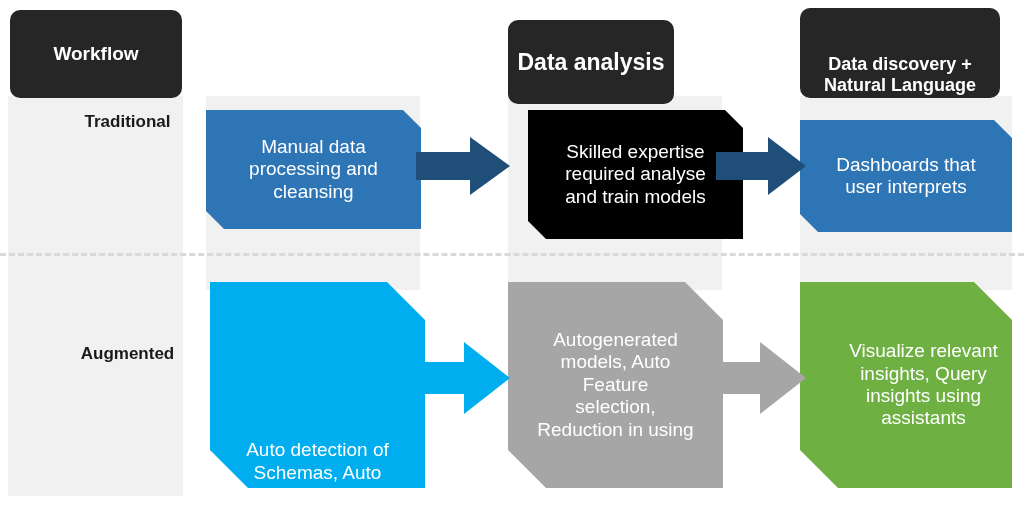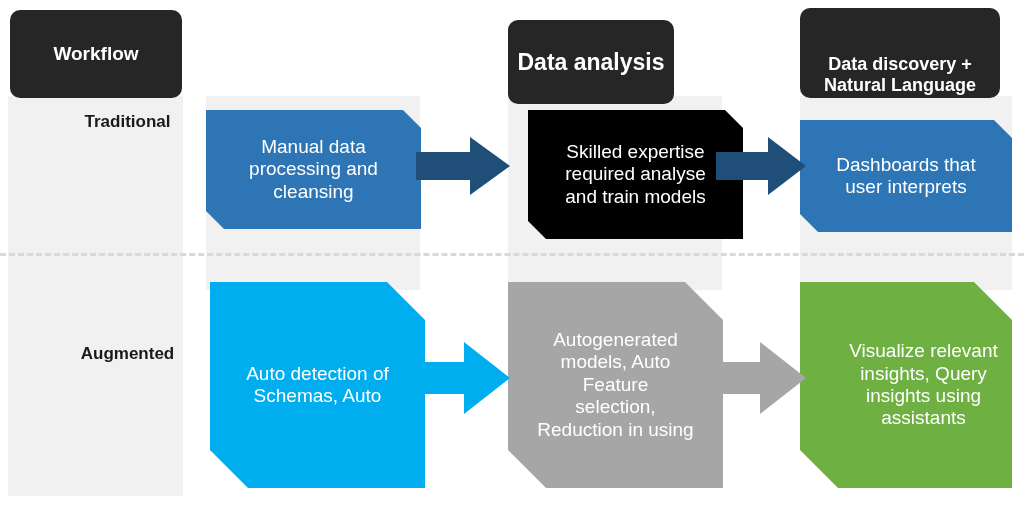--- a/index.html
+++ b/index.html
@@ -166,21 +166,21 @@
       <polygon points="0,15 54,15 54,0 94,29 54,58 54,43 0,43" fill="#1F4E79"></polygon>
     </svg>
   </div>
 
   <div class="arrow" style="left:716px; top:137px; width:90px; height:58px;">
     <svg viewBox="0 0 90 58" preserveAspectRatio="none">
       <polygon points="0,15 52,15 52,0 90,29 52,58 52,43 0,43" fill="#1F4E79"></polygon>
     </svg>
   </div>
 
-  <div class="box aug" style="left:210px; top:282px; width:215px; height:206px; background:#00AEEF;">
+  <div class="box aug" style="left:210px; top:282px; width:215px; height:206px; background:#00AEEF;align-items:flex-end;">
     <span class="box-text">
       <span>Auto detection of</span><br>
       <span>Schemas, Auto</span><br>
     </span>
   </div>
 
   <div class="box aug" style="left:508px; top:282px; width:215px; height:206px; background:#A6A6A6;">
     <span class="box-text">
       <span>Autogenerated</span><br>
       <span>models, Auto</span><br>

